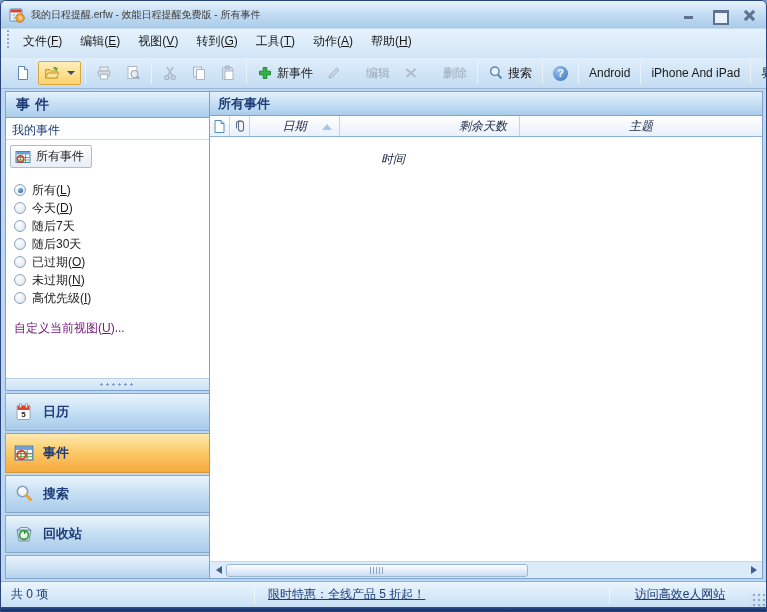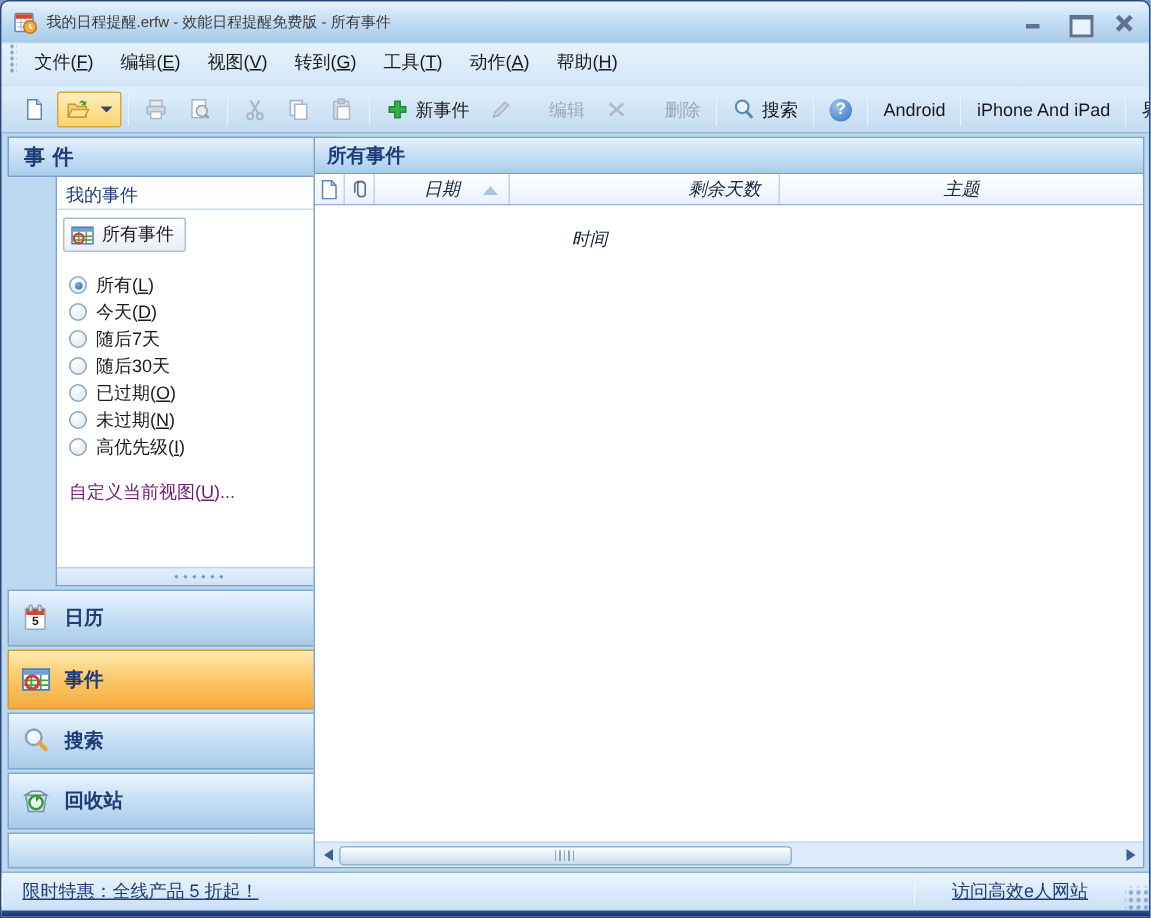--- a/index.html
+++ b/index.html
@@ -58,21 +58,21 @@
   .content { position: absolute; top: 88px; left: 0; right: 0; bottom: 30px; }
 
   
   .sidebar { position: absolute; left: 4px; top: 2px; width: 223px; bottom: 2px;
     display: flex; flex-direction: column; }
   .panel-header { height: 27px; flex: none; display: flex; align-items: center;
     padding-left: 10px; font-size: 14px; font-weight: bold; letter-spacing: 5px; color: #1e3c78;
     background: linear-gradient(#e4f1fc, #c6dff4 50%, #a9cdec);
     border: 1px solid #7da2ce; }
   .sb-body { flex: none; height: 273px; background: #fff;
-    border: 1px solid #7da2ce; border-top: none; display: flex; flex-direction: column; margin-left: 32px; }
+    border: 1px solid #7da2ce; border-top: none; display: flex; flex-direction: column; }
   .group-row { height: 22px; padding: 4px 6px 0; color: #1e3c78; background: #fdfeff;
     border-bottom: 1px solid #cadeef; }
   .allevents-row { padding: 5px 4px 4px; }
   .allevents-btn { display: inline-flex; align-items: center; gap: 5px; padding: 2px 7px 2px 4px;
     border: 1px solid #a9bed6; border-radius: 2px;
     background: linear-gradient(#ffffff, #e7eef6); cursor: default; }
   .filters { flex: 1; padding: 9px 8px 0; background: #fff; overflow: hidden; }
   .filter-row { display: flex; align-items: center; gap: 6px; height: 18px; cursor: default; }
   .radio { width: 12px; height: 12px; flex: none; border-radius: 50%;
     border: 1px solid #8aa4c0; background: radial-gradient(circle at 35% 30%, #ffffff, #d9e4ee); position: relative; }
@@ -429,20 +429,21 @@
           </div>
         </div>
         <span class="scroll-arrow">
             <span class="arr-right"></span>
           </span>
       </div>
     </div>
   </div>
 
   <div class="statusbar">
+    <span class="s-count">共 0 项</span>
     <span class="ssep"></span>
     <span class="s-promo"><span class="s-link">限时特惠：全线产品 5 折起！</span></span>
     <span class="ssep"></span>
     <span class="s-site"><span class="s-link">访问高效e人网站</span></span>
     <span class="resize-grip"></span>
   </div>
 
 </div>
 
 </body></html>

